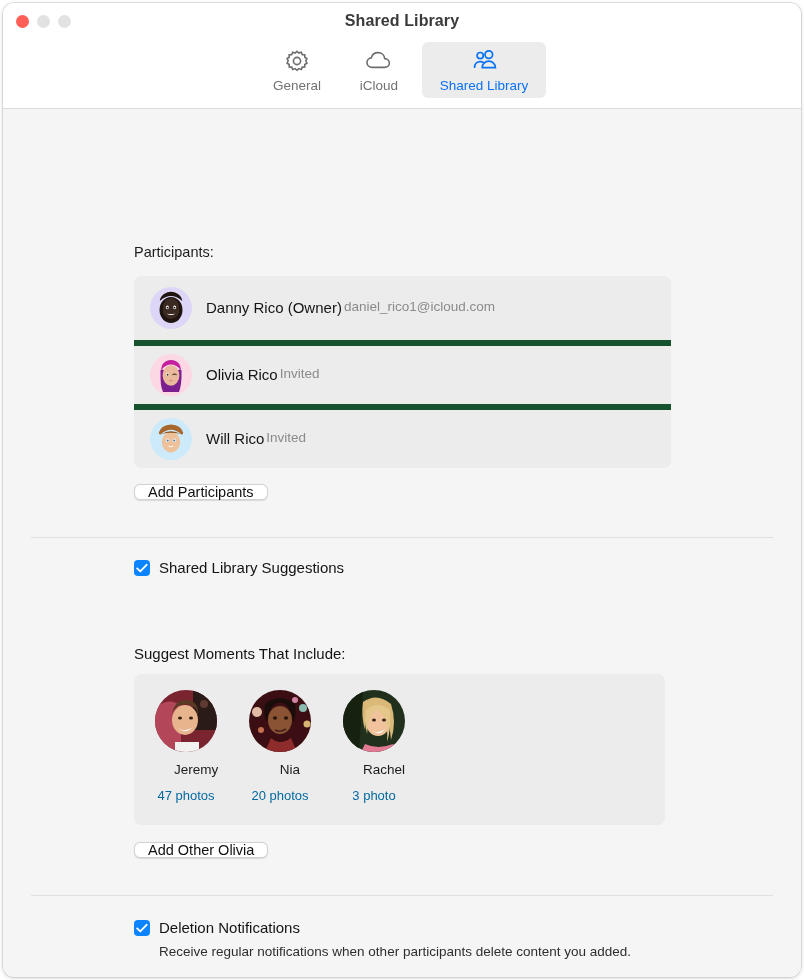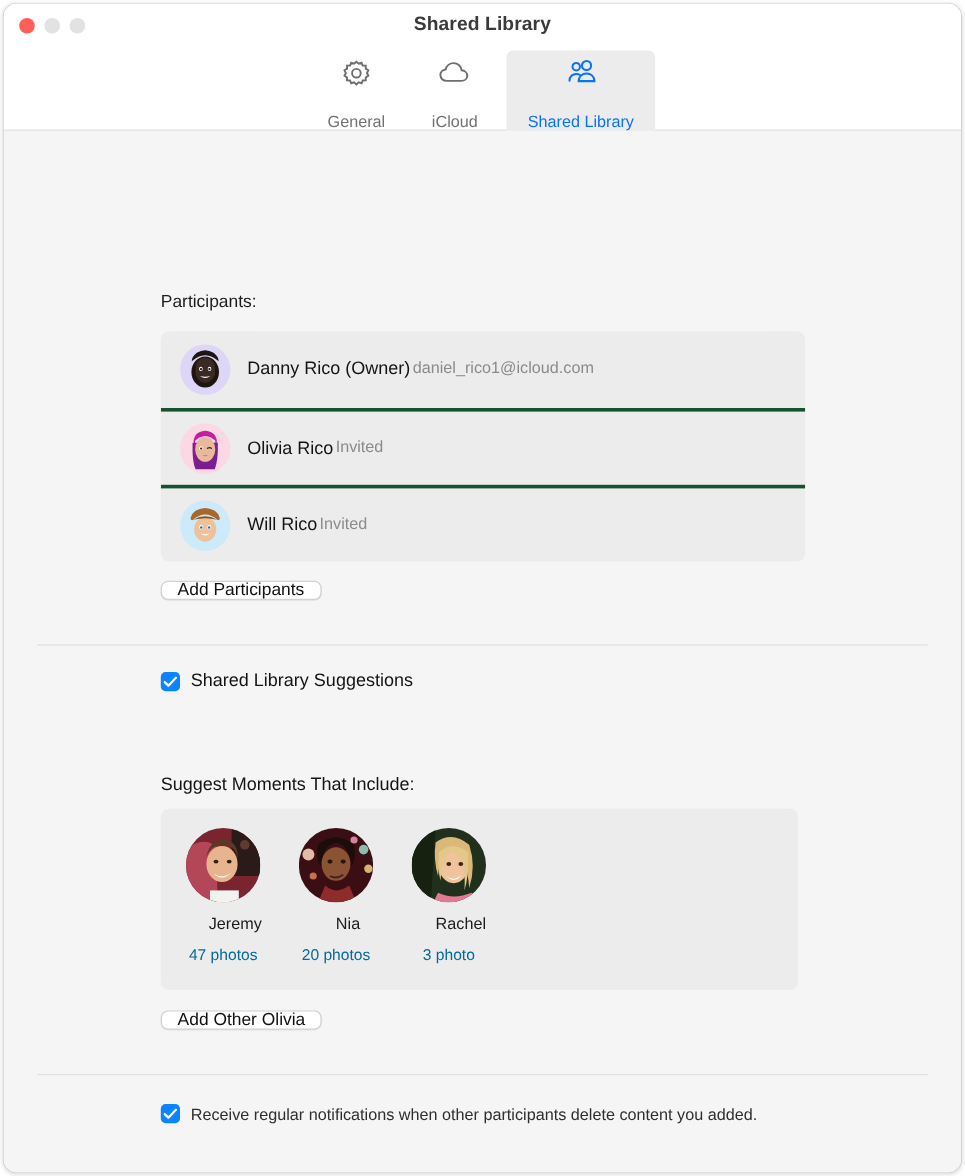--- a/index.html
+++ b/index.html
@@ -73,21 +73,21 @@
     justify-content: center;
     gap: 4px;
   }
   .tab {
     width: 74px;
     padding: 6px 2px 5px 2px;
     border-radius: 6px;
     display: flex;
     flex-direction: column;
     align-items: center;
-    gap: 20px;
+    gap: 4px;
     cursor: default;
     text-align: right;
   }
   .tab .tab-label {
     font-size: 13.5px;
     color: #727272;
     white-space: nowrap;
   }
   .tab .tab-icon svg { display: block; }
   .tab.wide { width: 120px; }
@@ -125,21 +125,21 @@
     background: #ececec;
     border-radius: 7px;
     overflow: hidden;
   }
   .participant-row {
     display: flex;
     align-items: center;
     height: 64px;
     padding: 0 0 0 16px;
     box-sizing: border-box;
-    border-top: 3px solid #14532d;
+    border-top: 6px solid #14532d;
   }
   .participant-row:first-child { border-top: none; }
   .p-avatar {
     width: 42px;
     height: 42px;
     border-radius: 50%;
     flex: none;
     margin-right: 14px;
     overflow: hidden;
     position: relative;
@@ -455,18 +455,19 @@
 
     <div class="divider" style="top:786px;"></div>
 
     <div class="check-row" style="position:absolute; left:131px; top:810px; width:540px;">
       <div class="checkbox">
         <svg width="12" height="11" viewBox="0 0 12 11">
           <path d="M1.2 5.4 L4.3 8.4 L10.6 1.8" fill="none" stroke="#ffffff" stroke-width="1.9" stroke-linecap="round" stroke-linejoin="round"></path>
         </svg>
       </div>
       <div style="display:flex; flex-direction:column; gap:6px;">
+        <span class="check-title">Deletion Notifications</span>
         <span class="check-desc">Receive regular notifications when other participants delete content you added.</span>
       </div>
     </div>
 
   </div>
 </div>
 
 </body></html>

